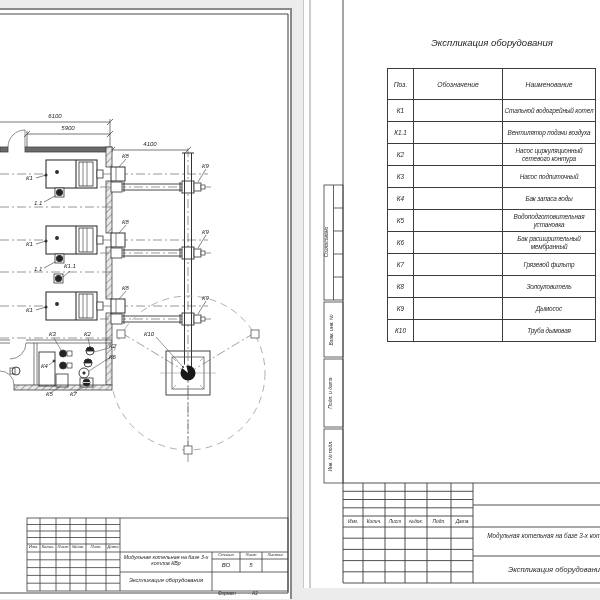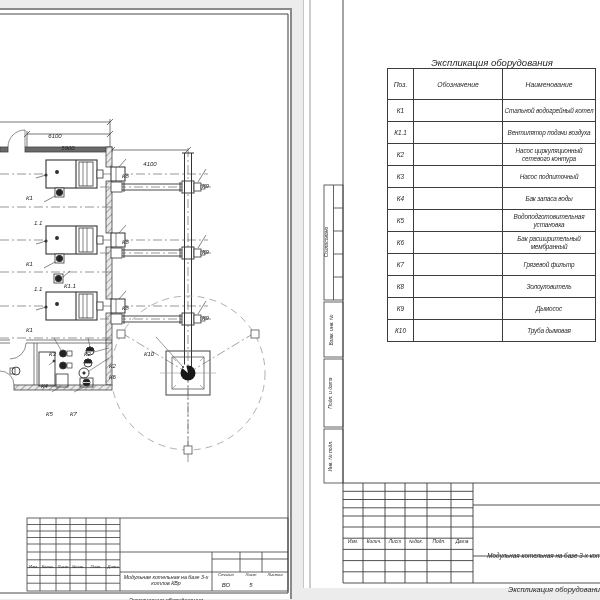--- a/index.html
+++ b/index.html
@@ -2,21 +2,21 @@
 <html><head>
 <meta charset="utf-8">
 <style>
   html,body{margin:0;padding:0;background:#ececec;}
   .canvas{position:relative;width:600px;height:600px;background:#ececec;overflow:hidden;
           font-family:"Liberation Sans",sans-serif;font-style:italic;color:#1f1f1f;}
   .sheet{position:absolute;background:#ffffff;z-index:1;}
   .sheet-left{left:0;top:8px;width:290px;height:589px;border-top:2px solid #8a8a8a;border-right:2px solid #8a8a8a;}
   .sheet-right{left:303px;top:0;width:297px;height:588px;border-left:1px solid #c6c6c6;}
   svg.overlay{position:absolute;left:0;top:0;z-index:2;}
-  .txt{position:absolute;z-index:3;white-space:nowrap;line-height:1.1;margin-top:20px;}
+  .txt{position:absolute;z-index:3;white-space:nowrap;line-height:1.1;}
   .ctr{text-align:center;}
   .lbl{font-size:6px;}
   .dim{font-size:6px;text-align:center;}
   .vtext{position:absolute;z-index:3;transform:rotate(-90deg);text-align:center;font-size:5px;line-height:1;height:10px;}
   .wrap2{white-space:normal;line-height:1.2;}
   .tbl-title{left:387px;top:38px;width:210px;font-size:9.5px;}
   table.equip{position:absolute;left:387px;top:68px;z-index:3;border-collapse:collapse;
               font-family:"Liberation Sans",sans-serif;font-style:italic;color:#1f1f1f;}
   table.equip th,table.equip td{border:1px solid #3c3c3c;padding:0 1px;font-weight:400;}
   table.equip th{height:30px;font-size:6.8px;text-align:center;}

